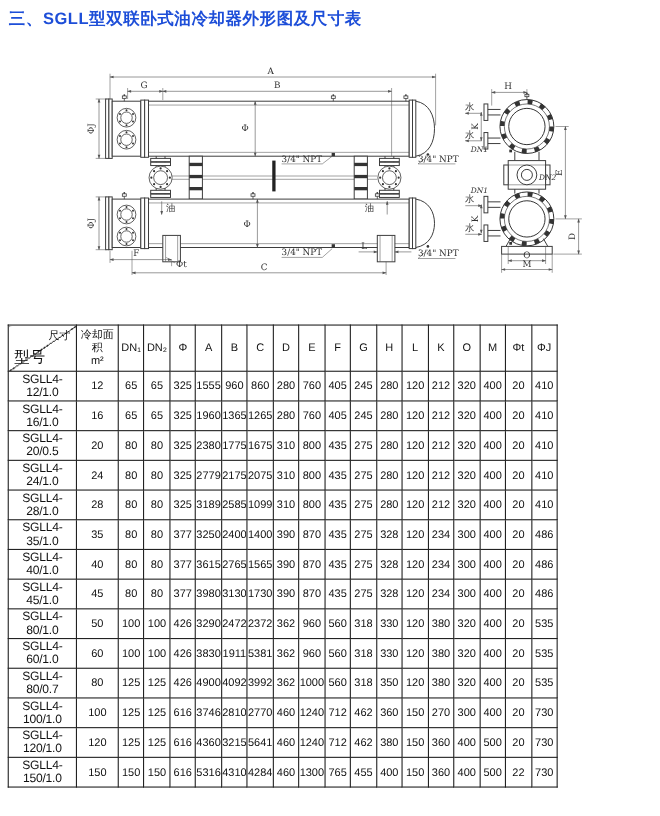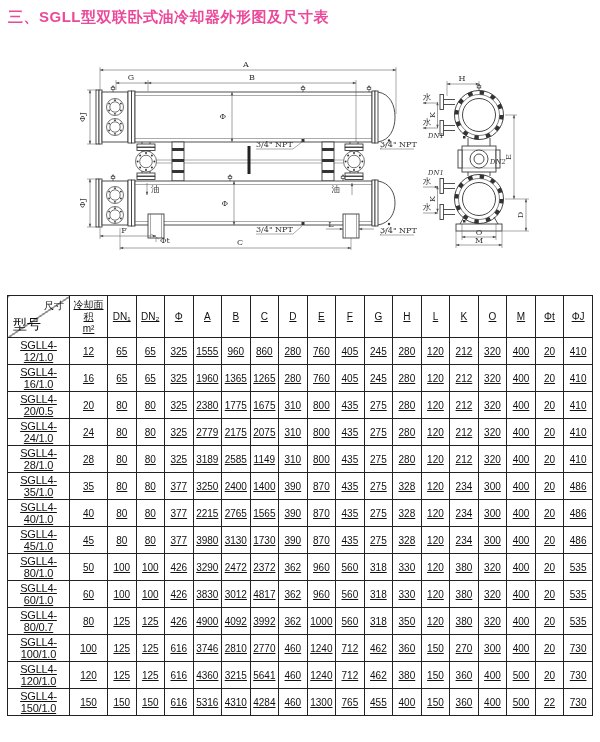--- a/index.html
+++ b/index.html
@@ -1,32 +1,32 @@
 <!DOCTYPE html>
 <html><head>
 <meta charset="utf-8">
 <style>
   * { box-sizing: border-box; }
   html,body { margin:0; padding:0; background:#fff; }
   .page { position:relative; width:600px; height:742px; background:#fff; overflow:hidden;
           font-family:"Liberation Sans", sans-serif; }
   .title { position:absolute; left:8px; top:8px; font-size:15px; font-weight:bold;
-           color:#ec4899; letter-spacing:.5px; white-space:nowrap; }
+           color:#1d4ed8; letter-spacing:.5px; white-space:nowrap; }
   .drawing { position:absolute; left:0; top:52px; width:600px; height:240px; }
   svg { display:block; }
   svg text { font-family:"DejaVu Serif", serif; font-size:8px; fill:#333; }
   svg text.cjk { font-size:8.5px; }
   svg text.it { font-style:italic; font-size:6.8px; }
   .main  { stroke:#3c3c3c; stroke-width:.9; fill:none; }
   .mainw { stroke:#3c3c3c; stroke-width:.9; fill:#fff; }
   .thin  { stroke:#555; stroke-width:.5; fill:none; }
   .dim   { stroke:#555; stroke-width:.55; fill:none; }
   
-  table.dims { position:absolute; left:7px; top:295px; width:586px; border-collapse:collapse;
-               table-layout:fixed; font-size:10px; color:#111; border:1.5px solid #111;text-decoration:underline; }
+  table.dims { position:absolute; left:7px; top:295px; width:500px; border-collapse:collapse;
+               table-layout:fixed; font-size:10px; color:#111; border:1.5px solid #111; }
   table.dims th, table.dims td { border:1px solid #222; text-align:center; vertical-align:middle;
                padding:0; overflow:hidden; font-weight:normal; }
   table.dims thead th { height:42px; font-size:10px; line-height:1.2; white-space:pre-line; }
   table.dims td { height:27px; }
   td.model { font-size:11px; letter-spacing:-0.2px; }
   th.corner { width:62px; position:relative;
      background:linear-gradient(to bottom right, transparent 49.4%, #222 49.4%, #222 50.6%, transparent 50.6%); }
   th.corner .c-top { position:absolute; top:4px; right:5px; font-size:10px; }
   th.corner .c-bot { position:absolute; bottom:4px; left:5px; font-size:14px; }
   th.area { width:38px; }
@@ -434,21 +434,21 @@
           <td>410</td>
         </tr>
         <tr>
           <td class="model">SGLL4-28/1.0</td>
           <td>28</td>
           <td>80</td>
           <td>80</td>
           <td>325</td>
           <td>3189</td>
           <td>2585</td>
-          <td>1149</td>
+          <td>1099</td>
           <td>310</td>
           <td>800</td>
           <td>435</td>
           <td>275</td>
           <td>280</td>
           <td>120</td>
           <td>212</td>
           <td>320</td>
           <td>400</td>
           <td>20</td>
@@ -474,21 +474,21 @@
           <td>400</td>
           <td>20</td>
           <td>486</td>
         </tr>
         <tr>
           <td class="model">SGLL4-40/1.0</td>
           <td>40</td>
           <td>80</td>
           <td>80</td>
           <td>377</td>
-          <td>2215</td>
+          <td>3615</td>
           <td>2765</td>
           <td>1565</td>
           <td>390</td>
           <td>870</td>
           <td>435</td>
           <td>275</td>
           <td>328</td>
           <td>120</td>
           <td>234</td>
           <td>300</td>
@@ -538,22 +538,22 @@
           <td>20</td>
           <td>535</td>
         </tr>
         <tr>
           <td class="model">SGLL4-60/1.0</td>
           <td>60</td>
           <td>100</td>
           <td>100</td>
           <td>426</td>
           <td>3830</td>
-          <td>3012</td>
-          <td>4817</td>
+          <td>1911</td>
+          <td>5381</td>
           <td>362</td>
           <td>960</td>
           <td>560</td>
           <td>318</td>
           <td>330</td>
           <td>120</td>
           <td>380</td>
           <td>320</td>
           <td>400</td>
           <td>20</td>

